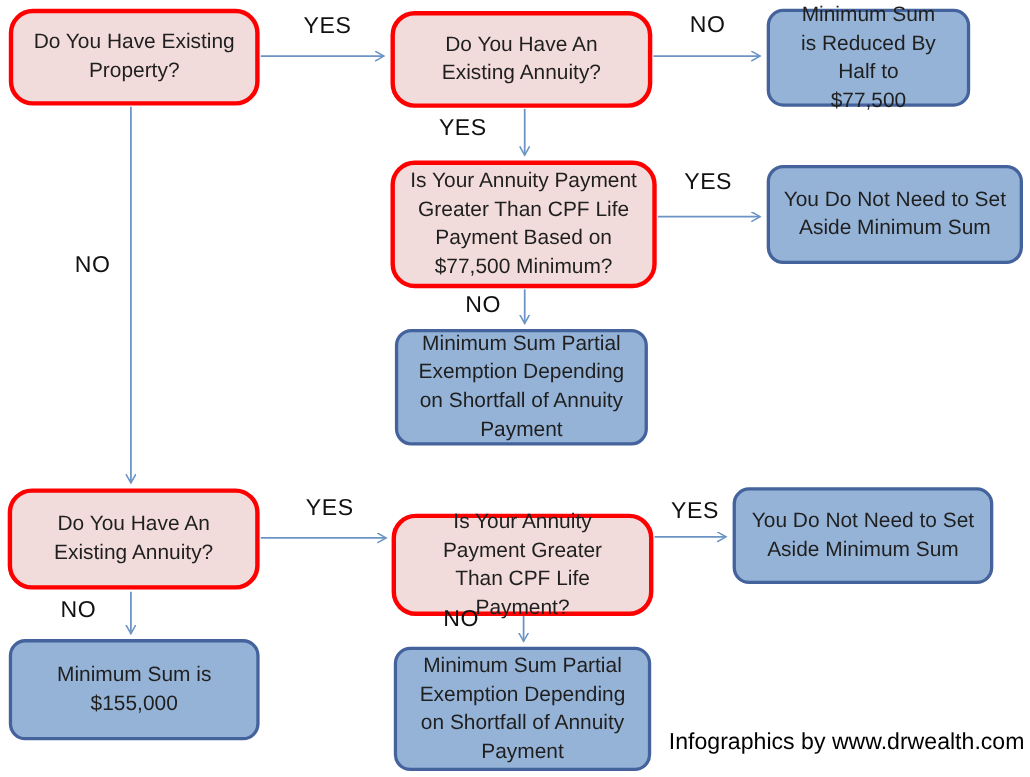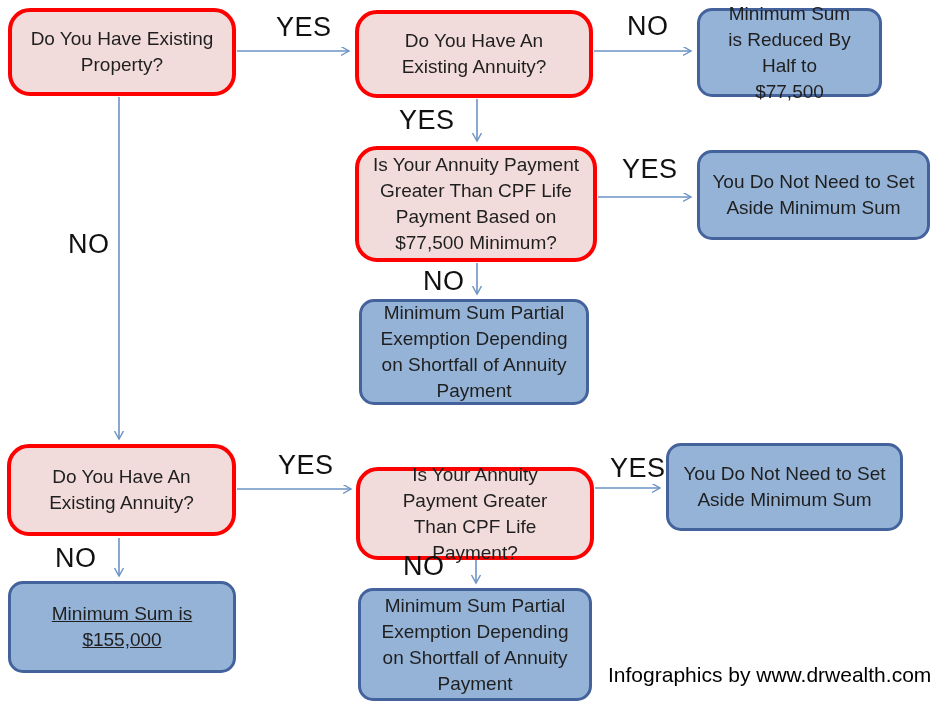--- a/index.html
+++ b/index.html
@@ -12,35 +12,35 @@
     position:absolute;z-index:2;display:flex;align-items:center;justify-content:center;
     text-align:center;font-size:19px;line-height:26px;box-sizing:border-box;
   }
   .question{
     background:#f2dcdb;border:4px solid #fe0000;border-radius:22px;
   }
   .result{
     background:#95b3d7;border:3px solid #44639c;border-radius:15px;
   }
   .edge-label{
-    position:absolute;z-index:3;font-size:27px;color:#111111;letter-spacing:0.5px;
+    position:absolute;z-index:3;font-size:21px;color:#111111;letter-spacing:0.5px;
   }
   .credit{
     position:absolute;z-index:3;font-size:21px;color:#000000;
   }
   
   #q-property        {left:8px;   top:8px;   width:228px; height:88px;  padding:0 18px;}
   #q-annuity-top     {left:355px; top:10px;  width:238px; height:88px;  padding:0 40px;}
   #q-vs77500         {left:355px; top:146px; width:242px; height:116px; padding:0 14px;}
   #q-annuity-bottom  {left:7px;   top:444px; width:229px; height:92px;  padding:0 36px;}
   #q-vscpf           {left:356px; top:443px; width:238px; height:93px;  padding:0 26px;margin-top:24px;}
   #r-half77500       {left:697px; top:8px;   width:185px; height:89px;  padding:0 28px;}
   #r-noset-top       {left:697px; top:150px; width:233px; height:90px;  padding:0 12px;}
   #r-partial-top     {left:359px; top:299px; width:230px; height:106px; padding:0 14px;}
-  #r-155000          {left:8px;   top:581px; width:228px; height:92px;  padding:0 40px;text-decoration:underline;}
+  #r-155000          {left:8px;   top:581px; width:228px; height:92px;  padding:0 40px;}
   #r-noset-bottom    {left:666px; top:443px; width:237px; height:88px;  padding:0 12px;}
   #r-partial-bottom  {left:358px; top:588px; width:234px; height:113px; padding:0 14px;}
   
   #l-property-yes    {left:276px; top:12px;}
   #l-annuity-top-no  {left:627px; top:11px;}
   #l-annuity-top-yes {left:399px; top:105px;}
   #l-vs77500-yes     {left:622px; top:154px;}
   #l-vs77500-no      {left:423px; top:266px;}
   #l-property-no     {left:68px;  top:229px;}
   #l-annuity-bottom-yes{left:278px; top:450px;}

